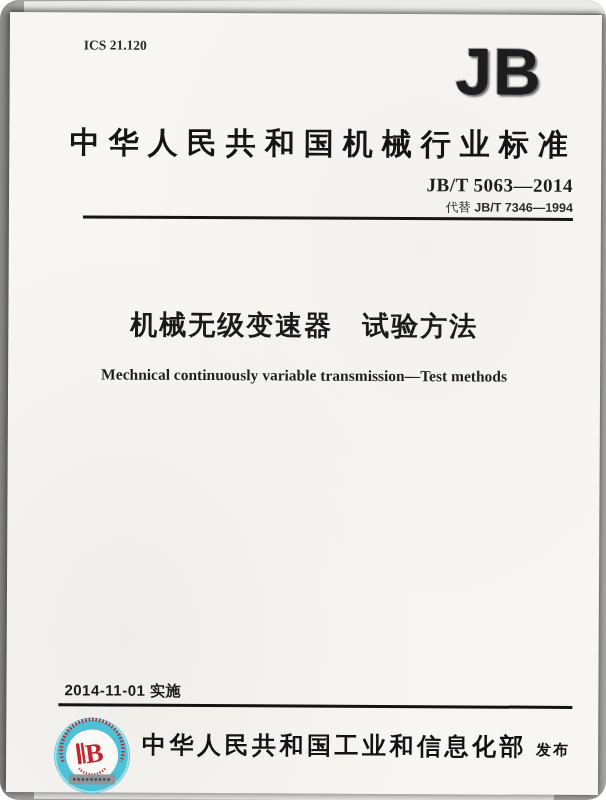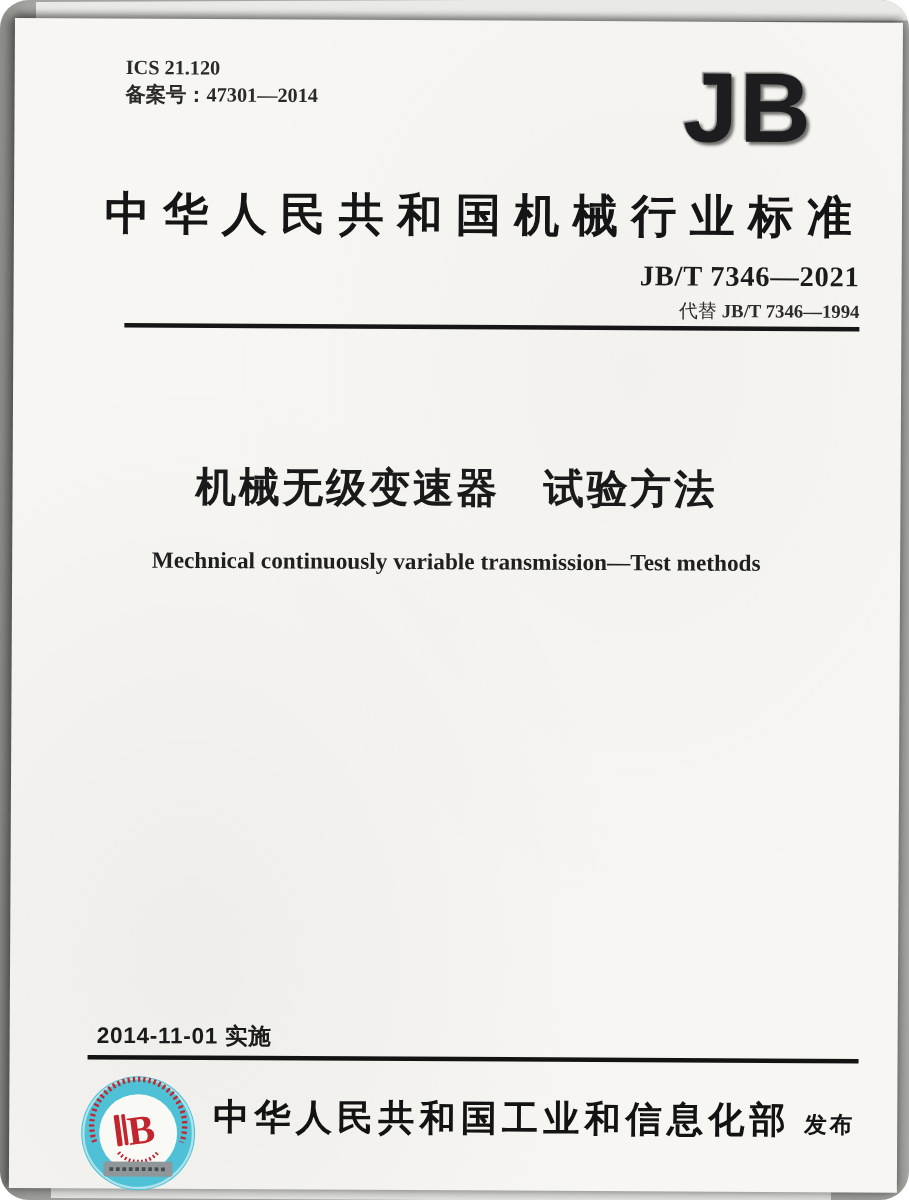--- a/index.html
+++ b/index.html
@@ -59,21 +59,21 @@
     font-size: 30px; font-weight: 700; color: #151515;
     letter-spacing: 9px;
   }
   
   .number-block { position: absolute; right: 28px; top: 160px; text-align: right; color: #1c1c1c; }
   .std-number {
     font-family: "Liberation Serif", serif;
     font-weight: bold; font-size: 19px; letter-spacing: 0.5px;
   }
   .replaces { margin-top: 3px; font-size: 12.5px; color: #2c2c2c; }
-  .replaces .num { font-family: Liberation Serif, serif; font-weight: 600; margin-top: 26px; }
+  .replaces .num { font-family: Liberation Sans, sans-serif; font-weight: 600; margin-top: 26px; }
   .rule-top {
     position: absolute; left: 74px; right: 28px; top: 203px; height: 3px;
     background: #161616;
   }
   
   .title-cn {
     position: absolute; left: 0; right: 0; top: 294px;
     text-align: center; font-size: 27px; font-weight: 700;
     letter-spacing: 2px; color: #1a1a1a; white-space: pre;
   }
@@ -106,29 +106,28 @@
 <body>
 
 <div class="scan-frame">
   <div class="backing-sheet-top"></div>
   <div class="backing-sheet-bottom"></div>
 
   <div class="paper">
 
     <div class="meta-block">
       <div>ICS 21.120</div>
-      <div><span class="cn">备案号：</span><span>47301—2014</span></div>
     </div>
 
     <div class="jb-logo">JB</div>
 
     <div class="category-title">中华人民共和国机械行业标准</div>
 
     <div class="number-block">
-      <div class="std-number">JB/T 7346—2021</div>
+      <div class="std-number">JB/T 5063—2014</div>
       <div class="replaces"><span>代替</span> <span class="num">JB/T 7346—1994</span></div>
     </div>
 
     <div class="rule-top"></div>
 
     <div class="title-cn">机械无级变速器　试验方法</div>
     <div class="title-en">Mechnical continuously variable transmission—Test methods</div>
 
     <div class="date-row">
       <div><span>2014-11-01</span> <span>实施</span></div>

